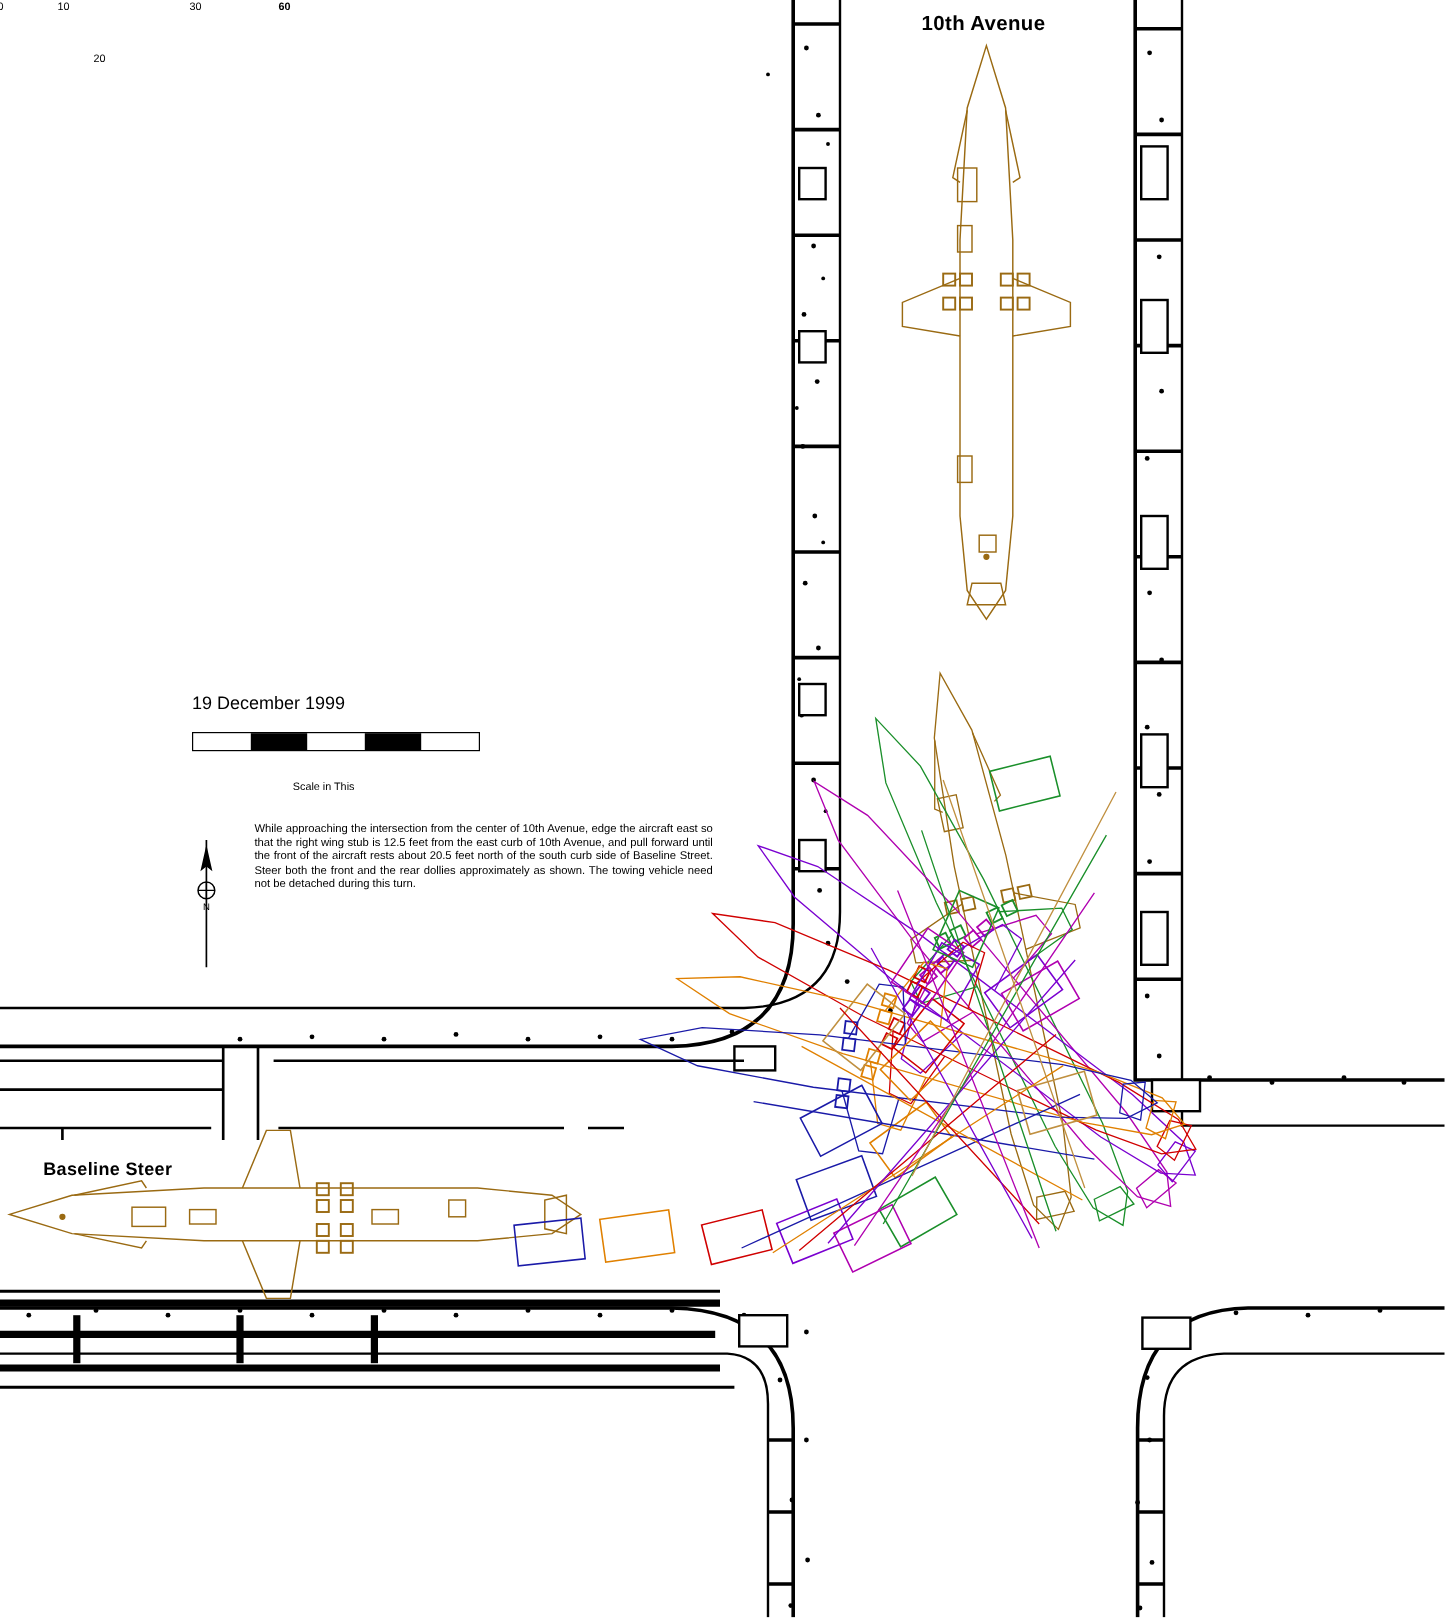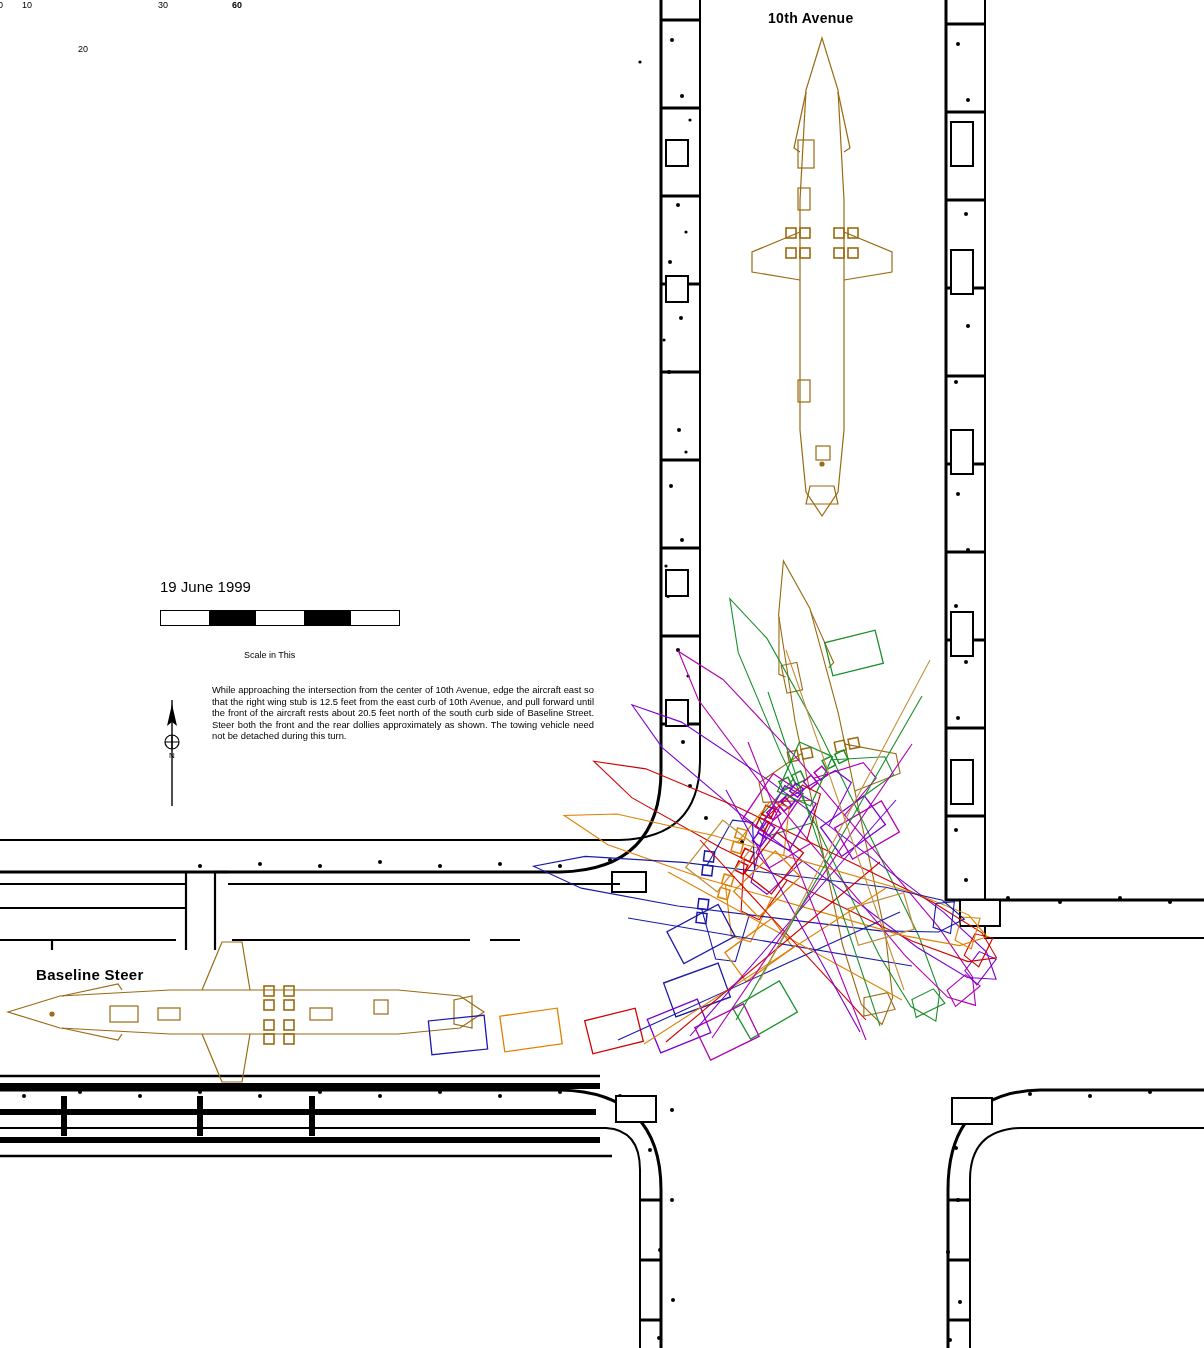--- a/index.html
+++ b/index.html
@@ -1,20 +1,20 @@
 <!DOCTYPE html>
 <html><head>
 <meta charset="utf-8">
 <style>
   html,body{margin:0;padding:0;background:#ffffff;}
   body{font-family:"Liberation Sans", sans-serif;}
   #page{position:relative;width:1204px;height:1348px;overflow:hidden;background:#fff;}
   #page svg{position:absolute;left:0;top:0;}
   .lbl{position:absolute;color:#000;}
-  #title-10th{left:768px;top:10px;font-size:14px;font-weight:bold;letter-spacing:.3px;}
+  #title-10th{left:768px;top:10px;font-size:17px;font-weight:bold;letter-spacing:.3px;}
   #title-baseline{left:36px;top:966px;font-size:15px;font-weight:bold;letter-spacing:.3px;}
   #date-label{left:160px;top:578px;font-size:15px;}
   #scale-caption{left:244px;top:650px;font-size:9px;}
   #scale-ticks{left:160px;top:632px;width:240px;height:12px;}
   .tick{position:absolute;font-size:9px;top:0;}
   #strategy{position:absolute;left:212px;top:684px;width:382px;font-size:9.4px;line-height:11.6px;color:#000;text-align:justify;}
   #strategy b{font-weight:bold;}
   #scalebar{position:absolute;left:160px;top:610px;width:240px;height:16px;border:1px solid #000;box-sizing:border-box;background:#fff;}
   #scalebar .seg{position:absolute;top:0;height:100%;background:#000;}
 </style>
@@ -364,36 +364,36 @@
       <path stroke="#c09040" d="M786,650 L904,990 M760,980 L930,660"></path>
     </g>
   </svg>
 
   <div id="scalebar">
     <div class="seg" style="left:20%;width:20%;"></div>
     <div class="seg" style="left:60%;width:20%;"></div>
   </div>
   <div id="scale-ticks">
     <span class="tick" style="left:-2px;">0</span>
-    <span class="tick" style="left:22px;">10</span>
+    <span class="tick" style="left:48px;">10</span>
     <span class="tick" style="left:78px;margin-top:44px;">20</span>
     <span class="tick" style="left:158px;">30</span>
     <span class="tick" style="left:232px;font-weight:bold;">60</span>
   </div>
   <div class="lbl" id="scale-caption">Scale in This</div>
 
   <svg width="40" height="110" style="position:absolute;left:152px;top:700px;" aria-hidden="true">
     <path d="M20,0 L20,106" stroke="#000" stroke-width="1.4" fill="none"></path>
     <path d="M20,4 L15,26 L20,22 L25,26 Z" fill="#000"></path>
     <circle cx="20" cy="42" r="7" fill="none" stroke="#000" stroke-width="1.2"></circle>
     <path d="M13,42 L27,42 M20,35 L20,49" stroke="#000" stroke-width="1"></path>
     <text x="20" y="58" font-size="8" text-anchor="middle" fill="#000" font-family="Liberation Sans, sans-serif">N</text>
   </svg>
 
   <div class="lbl" id="title-10th">10th Avenue</div>
   <div class="lbl" id="title-baseline">Baseline Steer</div>
-  <div class="lbl" id="date-label">19 June 1999</div>
+  <div class="lbl" id="date-label">19 December 1999</div>
 
   <div id="strategy">
     <p style="margin:0;">While approaching the intersection from the center of 10th Avenue, edge the aircraft east so that the right wing stub is 12.5 feet from the east curb of 10th Avenue, and pull forward until the front of the aircraft rests about 20.5 feet north of the south curb side of Baseline Street. Steer both the front and the rear dollies approximately as shown. The towing vehicle need not be detached during this turn.</p>
   </div>
 
 </div>
 
 </body></html>

